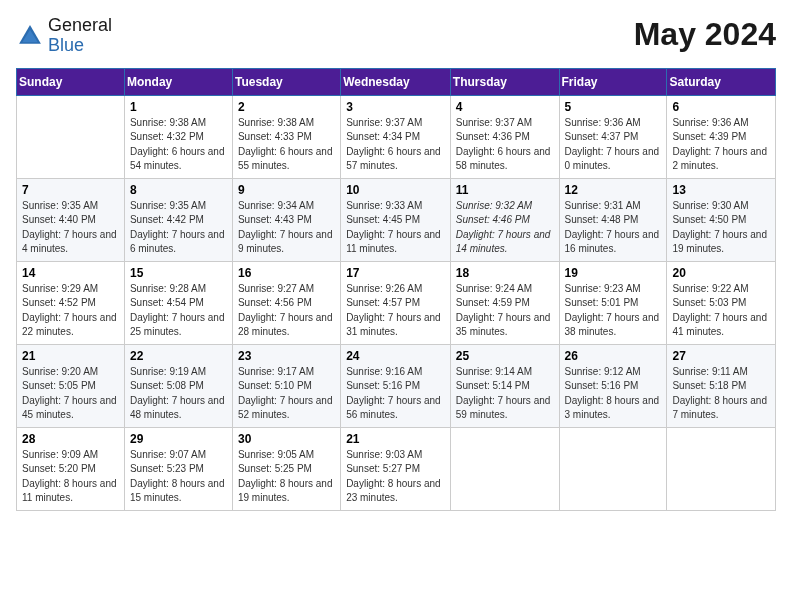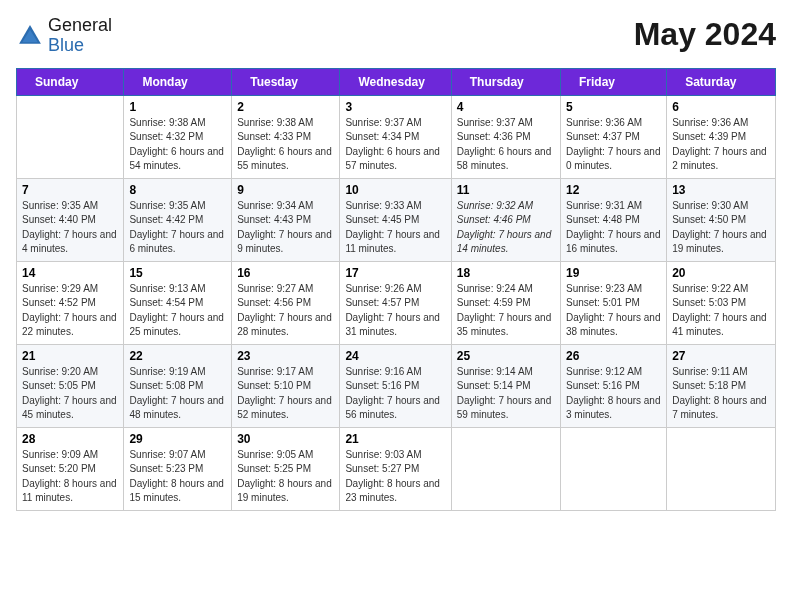--- a/index.html
+++ b/index.html
@@ -42,24 +42,24 @@
     .subtitle {
       font-size: 14px;
       color: #555;
     }
     table {
       width: 100%;
       border-collapse: collapse;
       font-size: 11px;
     }
     thead tr th {
-      background: #6d28d9;
+      background: #4c1d95;
       color: #fff;
       text-align: left;
-      padding: 6px 18px;
+      padding: 6px 2px;
       font-size: 12px;
       font-weight: bold;
       border: 1px solid #2b6cb0;
     }
     tbody tr td {
       border: 1px solid #ccc;
       vertical-align: top;
       padding: 4px 5px;
       width: 113px;
       min-height: 80px;
@@ -199,21 +199,21 @@
       </tr>
       <tr>
         <td>
           <div class="day-number">14</div>
           <div class="day-info" style="white-space: pre-line;">Sunrise: 9:29 AM
 Sunset: 4:52 PM
 Daylight: 7 hours and 22 minutes.</div>
         </td>
         <td>
           <div class="day-number">15</div>
-          <div class="day-info" style="white-space: pre-line;">Sunrise: 9:13 AM
+          <div class="day-info" style="white-space: pre-line;">Sunrise: 9:28 AM
 Sunset: 4:54 PM
 Daylight: 7 hours and 25 minutes.</div>
         </td>
         <td>
           <div class="day-number">16</div>
           <div class="day-info" style="white-space: pre-line;">Sunrise: 9:27 AM
 Sunset: 4:56 PM
 Daylight: 7 hours and 28 minutes.</div>
         </td>
         <td>

